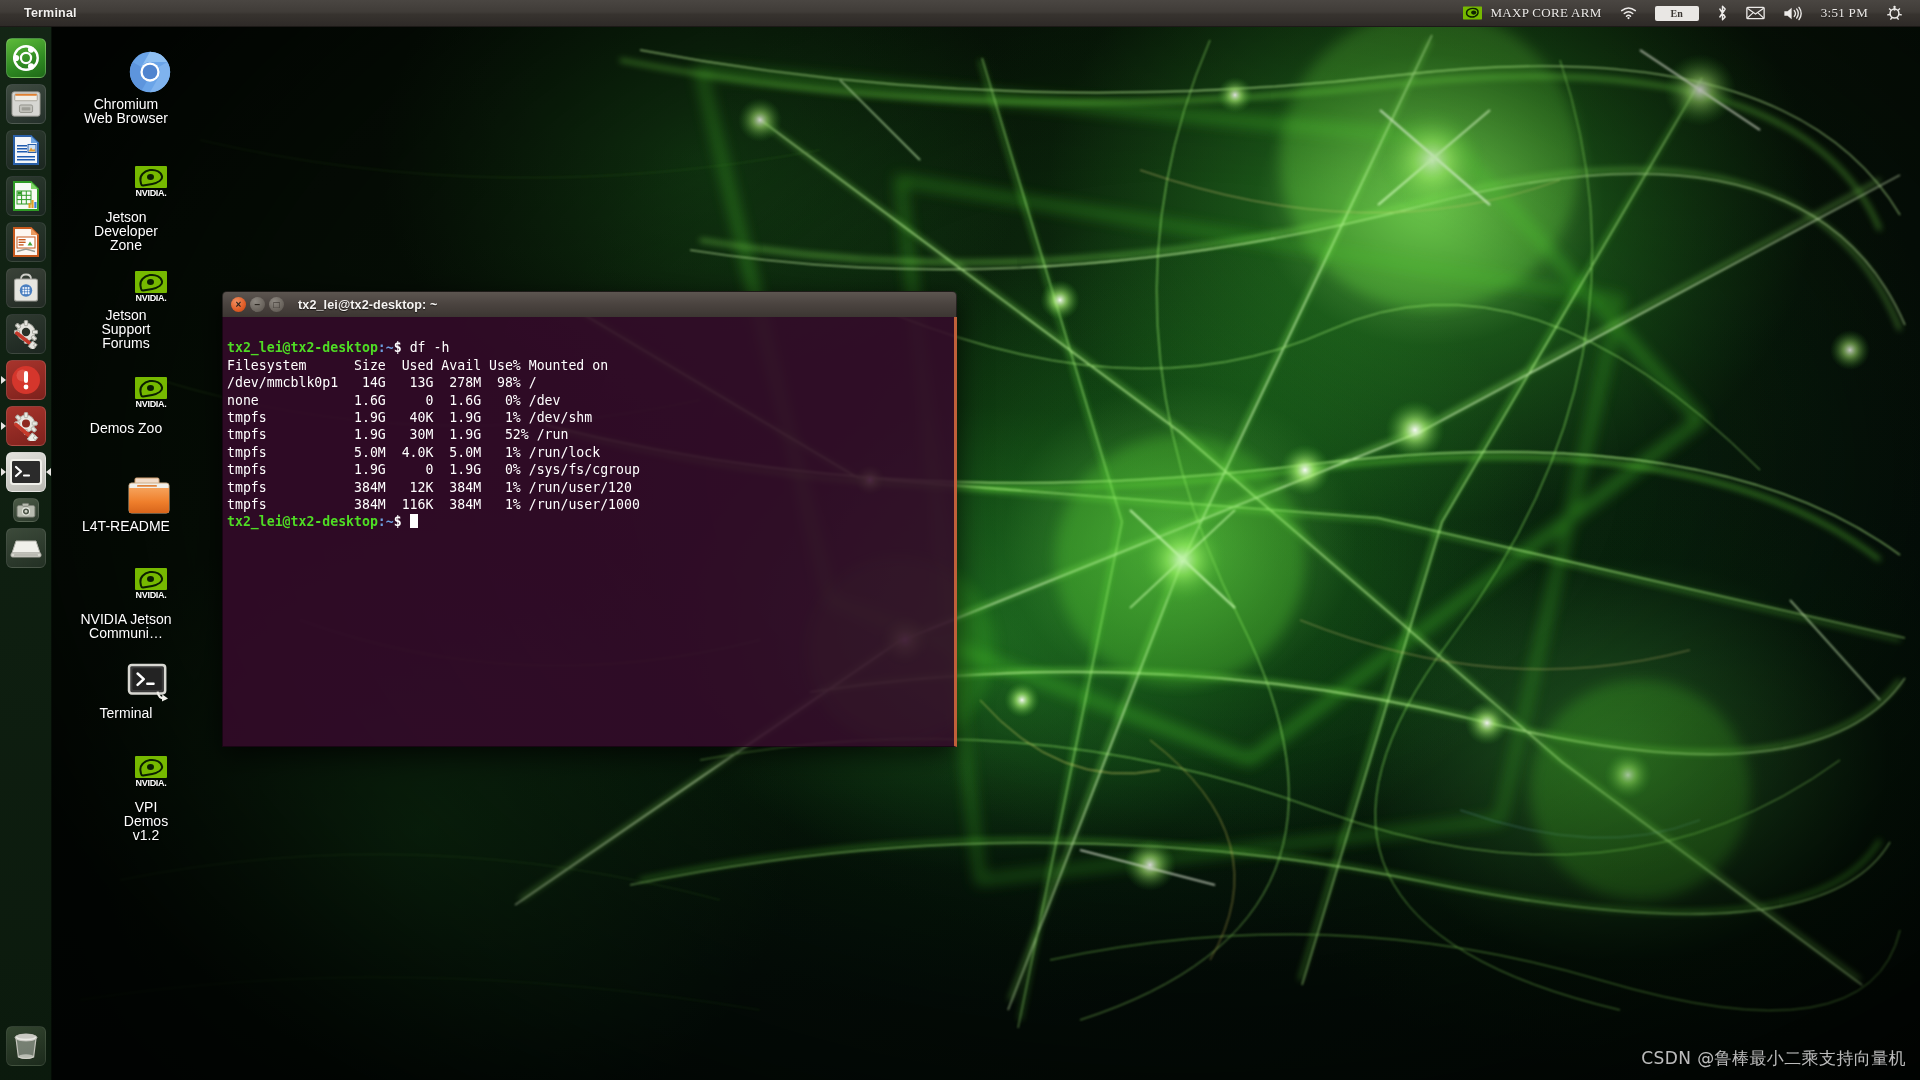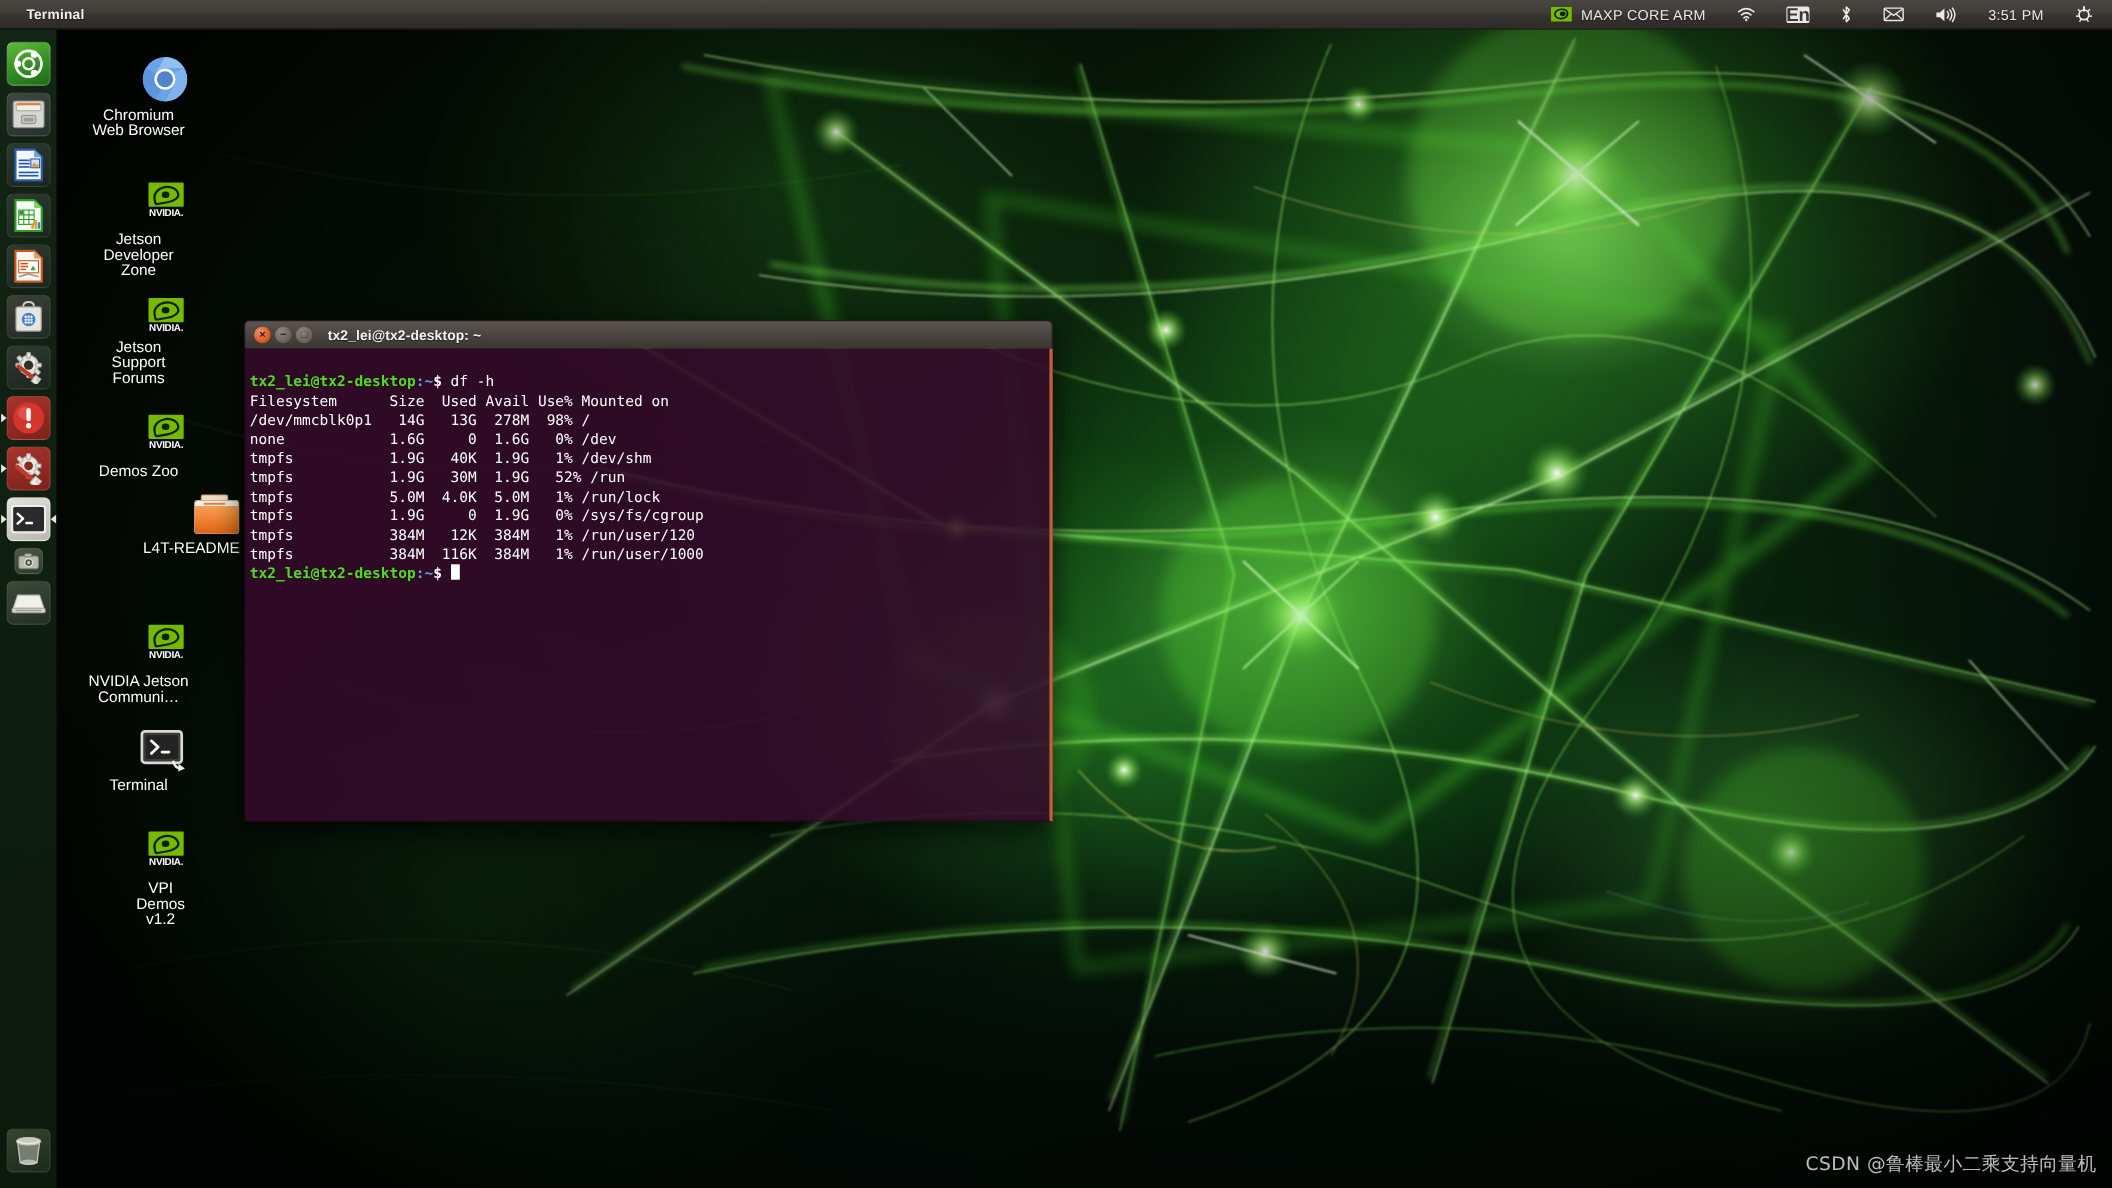--- a/index.html
+++ b/index.html
@@ -42,21 +42,21 @@
     background:linear-gradient(180deg,#4a4642 0%, #403c38 45%, #37332f 55%, #2e2a27 100%);
     display:flex; align-items:center;
     z-index:60;
     border-bottom:1px solid #1c1917;
   }
   #toppanel .apptitle{
     color:#f2f0ee; font-size:12.5px; font-weight:bold;
     margin-left:24px; text-shadow:0 1px 1px rgba(0,0,0,.6);
     letter-spacing:.2px;
   }
-  #tray{ margin-left:auto; display:flex; align-items:flex-start; gap:10px; padding-right:8px; }
+  #tray{ margin-left:auto; display:flex; align-items:flex-start; gap:0px; padding-right:8px;font-family:Liberation Serif, serif; }
   #tray .tr{ display:flex; align-items:center; padding:0 9px; height:27px; color:#eceae8; font-size:12.5px; }
   #tray .trtext{ font-size:13px; letter-spacing:.3px; text-shadow:0 1px 1px rgba(0,0,0,.55); }
   .nv-mini{ width:19px; height:15px; position:relative; display:inline-block; }
 
   
   #launcher{
     position:absolute; left:0; top:27px; width:52px; height:1053px;
     background:linear-gradient(180deg, rgba(22,42,24,0.88) 0%, rgba(16,34,18,0.90) 50%, rgba(12,28,14,0.92) 100%);
     border-right:1px solid rgba(0,0,0,0.55);
     z-index:55;
@@ -274,21 +274,21 @@
     <div class="tr">
       <svg width="17" height="14" viewBox="0 0 20 16">
         <path d="M2 5.2 Q10 -1.2 18 5.2" fill="none" stroke="#eceae8" stroke-width="1.7" stroke-linecap="round"></path>
         <path d="M5 8.6 Q10 4.2 15 8.6" fill="none" stroke="#eceae8" stroke-width="1.7" stroke-linecap="round"></path>
         <path d="M7.6 11.8 Q10 9.4 12.4 11.8" fill="none" stroke="#eceae8" stroke-width="1.7" stroke-linecap="round"></path>
         <circle cx="10" cy="14" r="1.3" fill="#eceae8"></circle>
       </svg>
     </div>
 
     <div class="tr">
-      <span style="background:#e9e7e4;color:#3a3632;border-radius:2px;padding:1px 0;font-size:17px;font-weight:bold;line-height:13px;">En</span>
+      <span style="background:#e9e7e4;color:#3a3632;border-radius:2px;padding:1px 16px;font-size:10px;font-weight:bold;line-height:13px;">En</span>
     </div>
 
     <div class="tr">
       <svg width="11" height="16" viewBox="0 0 12 18">
         <path d="M3 4.5 L9 13.5 L6 16.5 L6 1.5 L9 4.5 L3 13.5" fill="none" stroke="#eceae8" stroke-width="1.6" stroke-linejoin="round" stroke-linecap="round"></path>
       </svg>
     </div>
 
     <div class="tr">
       <svg width="19" height="14" viewBox="0 0 22 16">
@@ -550,21 +550,21 @@
     <div class="nvlogo">
       <div class="sq"></div>
         <div class="eye"></div>
         <div class="pupil"></div>
       <div class="wm">NVIDIA.</div>
     </div>
   </div>
   <div class="lbl" style="margin-top:10px;">Demos Zoo</div>
 </div>
 
-<div class="dicon" style="left:80px;top:440px;margin-left:48px;">
+<div class="dicon" style="left:80px;top:468px;">
   <div class="ico">
     <svg width="46" height="40" viewBox="0 0 46 40">
       <rect x="9" y="2" width="24" height="6" rx="1.4" fill="#f2dcc8" stroke="#d2a070" stroke-width="1"></rect>
       <rect x="3" y="7" width="40" height="30" rx="2.6" fill="#f0efe9" stroke="#cfae88" stroke-width="1"></rect>
       <path d="M3 12 H43 V34.4 Q43 37 40.4 37 H5.6 Q3 37 3 34.4 Z" fill="url(#fg)"></path>
       <defs>
           <linearGradient id="fg" x1="0" y1="0" x2="0" y2="1">
         <stop offset="0%" stop-color="#f6a25a"></stop>
             <stop offset="55%" stop-color="#ef7f2c"></stop>
             <stop offset="100%" stop-color="#d8651b"></stop>

